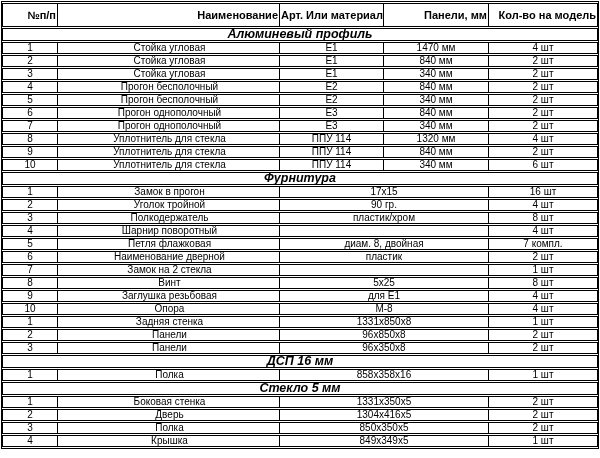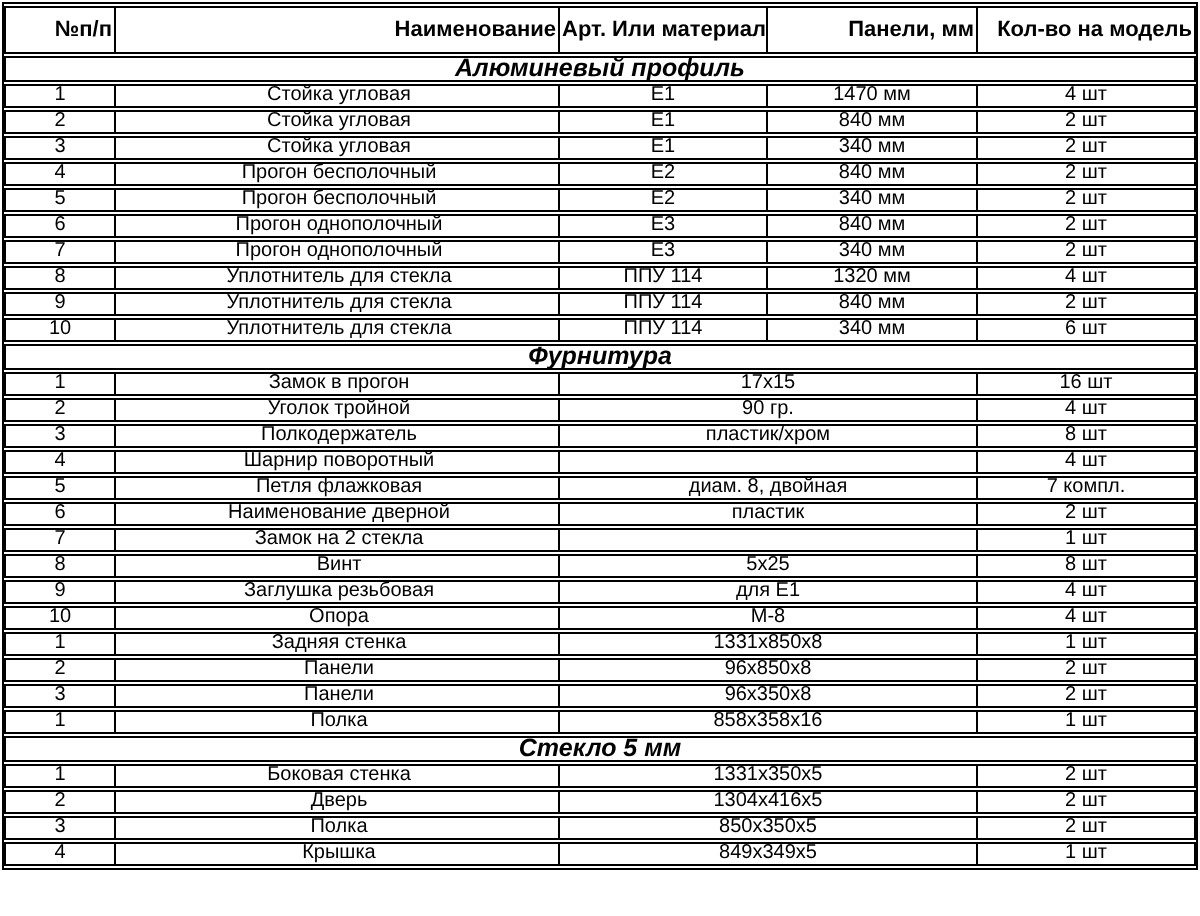--- a/index.html
+++ b/index.html
@@ -237,20 +237,23 @@
             <td class="cell" colspan="2">96х850х8</td>
             <td class="cell">2 шт</td>
           </tr>
           <tr>
             <td class="cell">3</td>
             <td class="cell name-cell">Панели</td>
             <td class="cell" colspan="2">96х350х8</td>
             <td class="cell">2 шт</td>
           </tr>
           <tr>
+            <td class="cell section-cell" colspan="5">ДСП 16 мм</td>
+          </tr>
+          <tr>
             <td class="cell">1</td>
             <td class="cell name-cell">Полка</td>
             <td class="cell" colspan="2">858х358х16</td>
             <td class="cell">1 шт</td>
           </tr>
           <tr>
             <td class="cell section-cell" colspan="5">Стекло 5 мм</td>
           </tr>
           <tr>
             <td class="cell">1</td>

